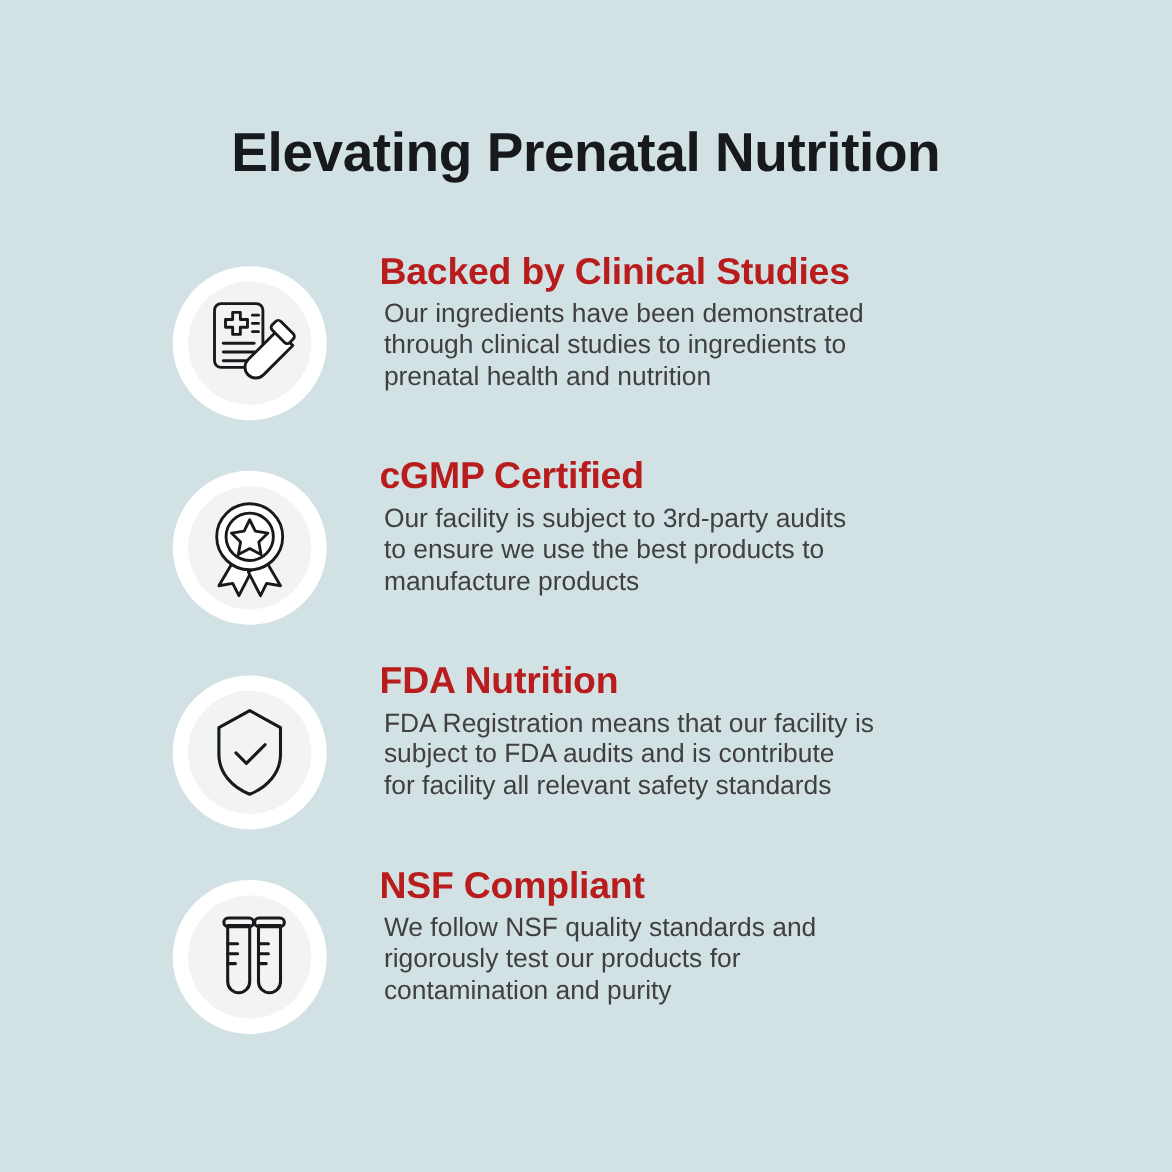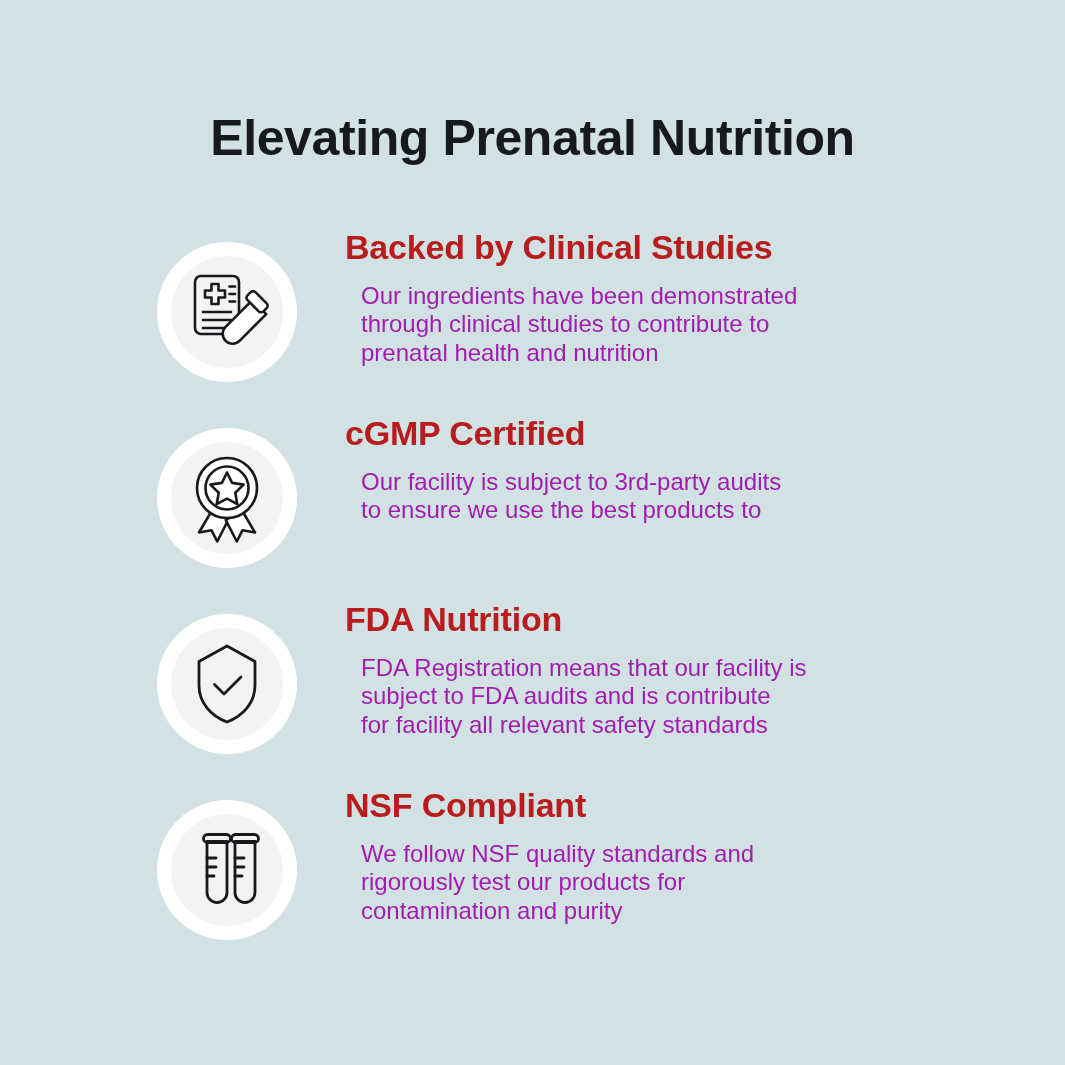--- a/index.html
+++ b/index.html
@@ -99,23 +99,23 @@
     font-weight: 700;
     color: #b91c1c;
     letter-spacing: -0.2px;
     line-height: 1.12;
     margin: 0 0 6px 0;
     white-space: nowrap;
   }
   .feature-body {
     font-size: 24px;
     font-weight: 400;
-    color: #a21caf;
+    color: #404040;
     line-height: 1.18;
-    margin: 16px;
+    margin: 4px;
   }
   .feature-body-line {
     display: block;
     white-space: nowrap;
   }
 </style>
 </head>
 <body>
 
 <div class="page">
@@ -145,21 +145,21 @@
             <path d="M71.3 34.2 44.6 60.9a9.8 9.8 0 0 0 13.9 13.9l26.7-26.7z" fill="#ffffff"></path>
 
             <path d="M69.6 26.2a3.4 3.4 0 0 1 4.8 0l11.2 11.2a3.4 3.4 0 0 1 0 4.8l-3.1 3.1a3.4 3.4 0 0 1-4.8 0L66.5 34.1a3.4 3.4 0 0 1 0-4.8z" fill="#ffffff"></path>
           </svg>
         </span>
       </div>
       <div class="feature-text">
         <div class="feature-heading">Backed by Clinical Studies</div>
         <div class="feature-body">
           <span class="feature-body-line">Our ingredients have been demonstrated</span>
-          <span class="feature-body-line">through clinical studies to contribute to</span>
+          <span class="feature-body-line">through clinical studies to ingredients to</span>
           <span class="feature-body-line">prenatal health and nutrition</span>
         </div>
       </div>
     </div>
 
     <div class="feature-row">
       <div class="icon-wrap">
         <div class="icon-inner"></div>
         <span class="icon-glyph">
           <svg viewBox="0 0 92 92" fill="none" stroke="#17191c" stroke-width="2.6" stroke-linecap="round" stroke-linejoin="round">
@@ -173,20 +173,21 @@
 
             <path d="M46 20.5l5.1 10.4 11.5 1.7-8.3 8.1 2 11.4L46 46.7l-10.3 5.4 2-11.4-8.3-8.1 11.5-1.7z"></path>
           </svg>
         </span>
       </div>
       <div class="feature-text">
         <div class="feature-heading">cGMP Certified</div>
         <div class="feature-body">
           <span class="feature-body-line">Our facility is subject to 3rd-party audits</span>
           <span class="feature-body-line">to ensure we use the best products to</span>
+          <span class="feature-body-line">manufacture products</span>
         </div>
       </div>
     </div>
 
     <div class="feature-row">
       <div class="icon-wrap">
         <div class="icon-inner"></div>
         <span class="icon-glyph">
           <svg viewBox="0 0 92 92" fill="none" stroke="#17191c" stroke-width="2.8" stroke-linecap="round" stroke-linejoin="round">
             <path d="M46 8 74 23.5v24.3C74 64.4 62.2 77.8 46 84 29.8 77.8 18 64.4 18 47.8V23.5z"></path>

